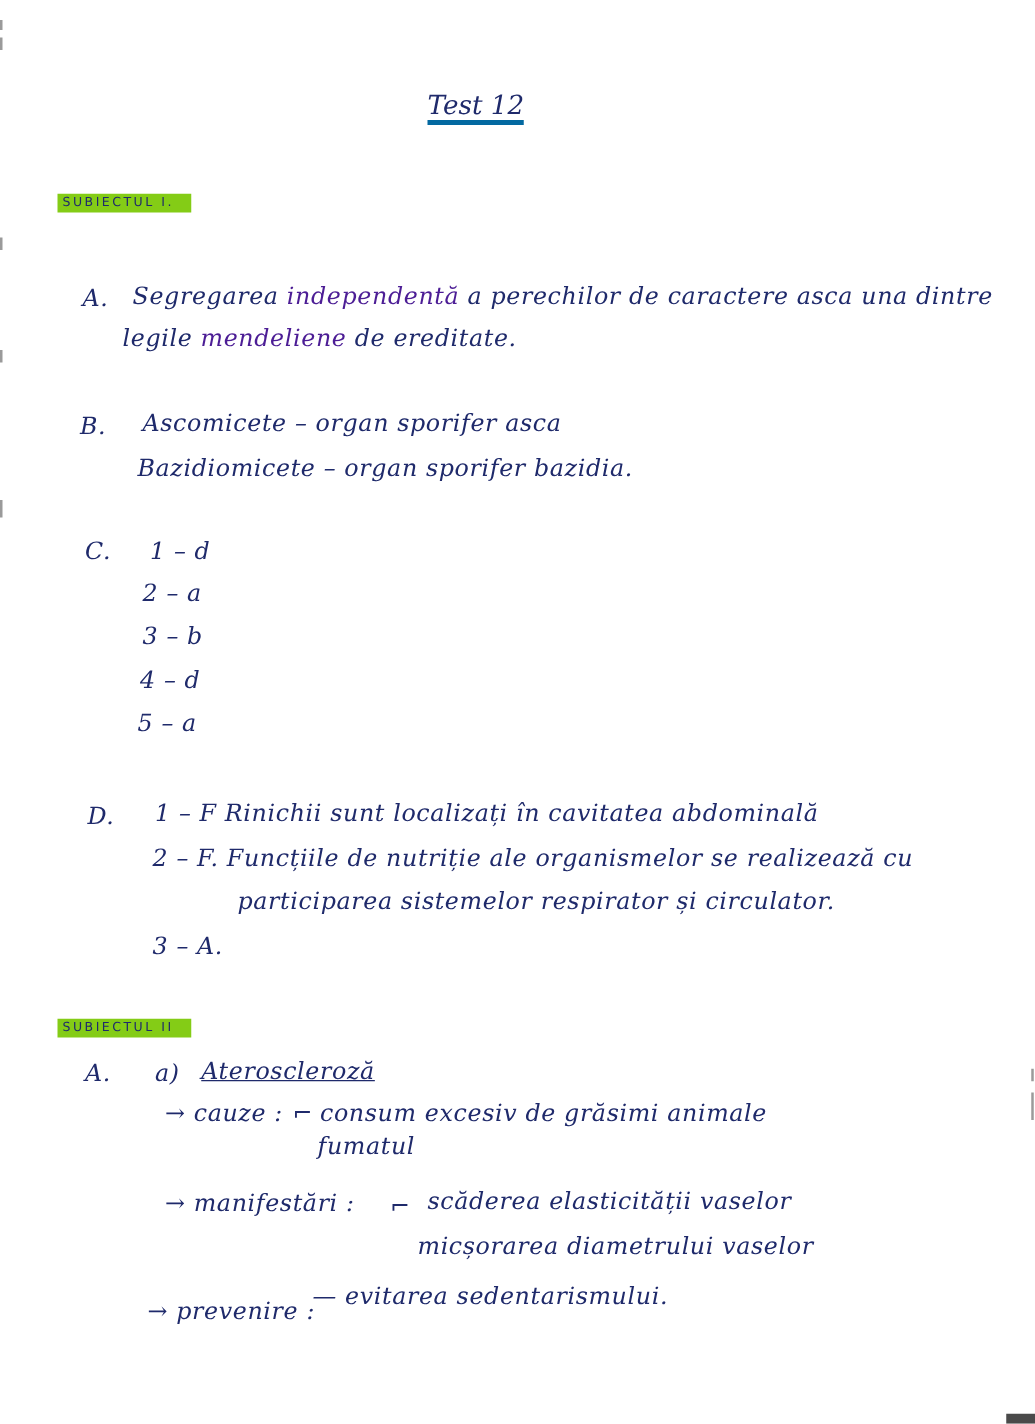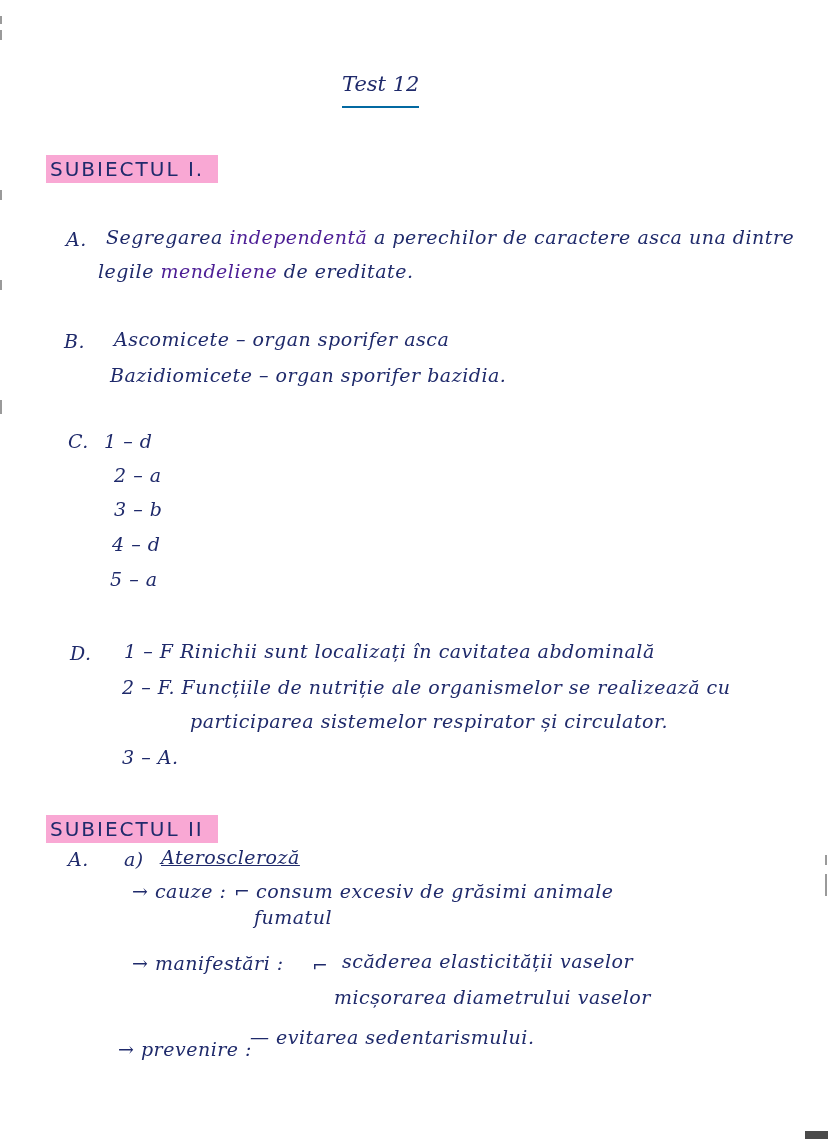--- a/index.html
+++ b/index.html
@@ -2,22 +2,22 @@
 <html><head>
 <meta charset="utf-8">
 <style>
   html, body { margin: 0; padding: 0; }
   body {
     width: 828px; height: 1139px; background: #ffffff; position: relative; overflow: hidden;
     font-family: "DejaVu Serif", serif; font-style: italic; color: #1f2a6b;
   }
   .abs { position: absolute; white-space: nowrap; }
   .hw { font-size: 19px; letter-spacing: 0.5px; }
-  .title { left: 342px; top: 72px; font-size: 21px; border-bottom: 2px solid #0369a1; padding-bottom: 10px; }
-  .hl { background: #f9a8d4; padding: 2px 14px 2px 4px; font-style: normal; font-family: "DejaVu Sans", sans-serif; font-size: 20px; letter-spacing: 2px; }
+  .title { left: 342px; top: 72px; font-size: 21px; border-bottom: 4px solid #0369a1; padding-bottom: 0; }
+  .hl { background: #84cc16; padding: 2px 14px 2px 4px; font-style: normal; font-family: "DejaVu Sans", sans-serif; font-size: 10px; letter-spacing: 2px; }
   .red { color: #4c1d95; }
   .u { text-decoration: underline; }
   .scan-mark { position: absolute; background: #9a9a9a; }
   .scan-block { position: absolute; background: #4a4a4a; }
 </style>
 </head>
 <body>
 
 <div class="scan-mark" style="left:0;top:16px;width:2px;height:8px;"></div>
 <div class="scan-mark" style="left:0;top:30px;width:2px;height:10px;"></div>
@@ -42,21 +42,21 @@
   <span>legile</span>
   <span class="red">mendeliene</span>
   <span>de ereditate.</span>
 </div>
 
 <div class="abs hw" style="left:64px;top:330px;">B.</div>
 <div class="abs hw" style="left:114px;top:328px;">Ascomicete  –  organ sporifer asca</div>
 <div class="abs hw" style="left:110px;top:364px;">Bazidiomicete  –  organ sporifer bazidia.</div>
 
 <div class="abs hw" style="left:68px;top:430px;">C.</div>
-<div class="abs hw" style="left:104px;top:430px;font-style:italic;">1 – d</div>
+<div class="abs hw" style="left:120px;top:430px;font-style:italic;">1 – d</div>
 <div class="abs hw" style="left:114px;top:464px;">2 – a</div>
 <div class="abs hw" style="left:114px;top:498px;">3 – b</div>
 <div class="abs hw" style="left:112px;top:533px;">4 – d</div>
 <div class="abs hw" style="left:110px;top:568px;">5 – a</div>
 
 <div class="abs hw" style="left:70px;top:642px;">D.</div>
 <div class="abs hw" style="left:124px;top:640px;">1 – F   Rinichii sunt localizați în cavitatea abdominală</div>
 <div class="abs hw" style="left:122px;top:676px;">2 – F.  Funcțiile de nutriție ale organismelor se realizează cu</div>
 <div class="abs hw" style="left:190px;top:710px;">participarea sistemelor respirator și circulator.</div>
 <div class="abs hw" style="left:122px;top:746px;">3 – A.</div>

